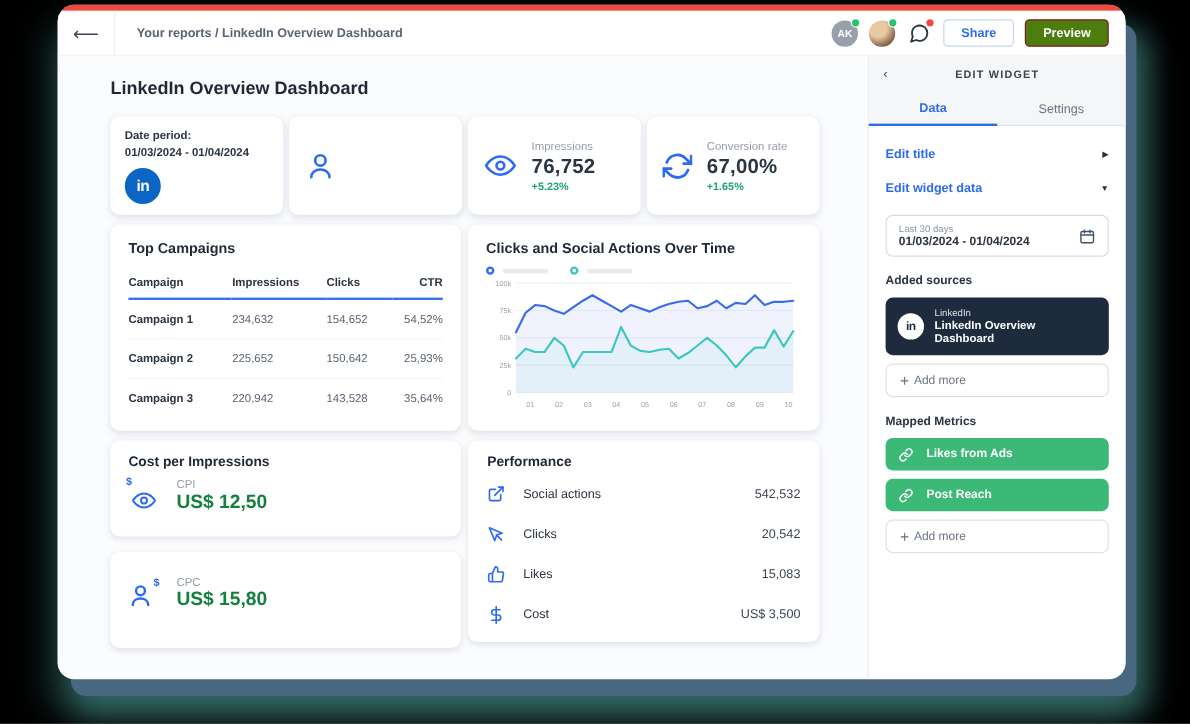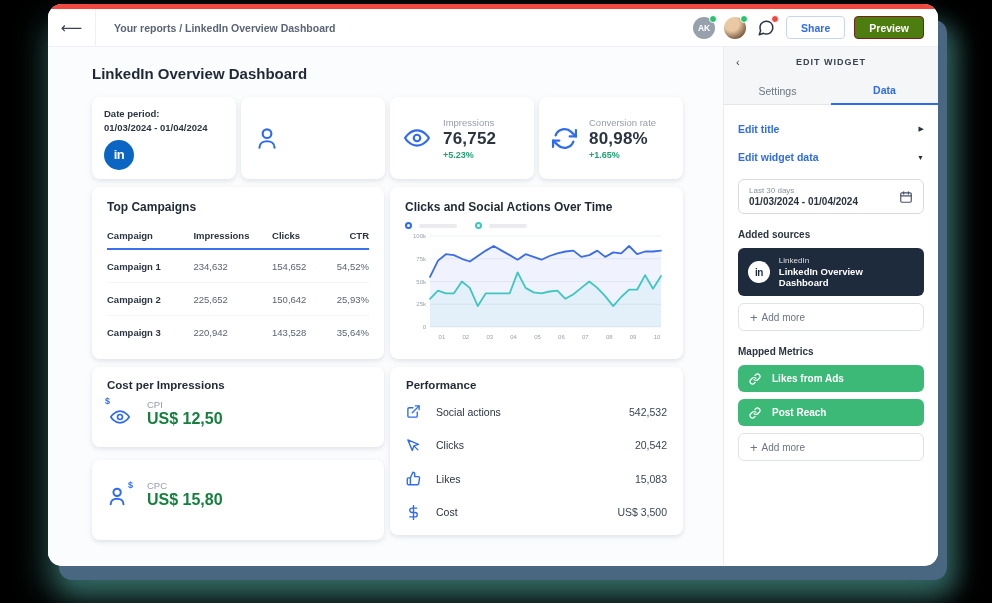--- a/index.html
+++ b/index.html
@@ -174,21 +174,21 @@
 
         <div class="card stat-card">
           <svg class="icon stat-icon" width="25" height="25" viewBox="0 0 24 24" fill="none" stroke="#2f6bf0" stroke-width="2.2" stroke-linecap="round" stroke-linejoin="round">
               <polyline points="23 4 23 10 17 10"></polyline>
               <polyline points="1 20 1 14 7 14"></polyline>
               <path d="M3.51 9a9 9 0 0 1 14.85-3.36L23 10"></path>
               <path d="M1 14l4.64 4.36A9 9 0 0 0 20.49 15"></path>
             </svg>
           <div class="stat-text">
             <span class="stat-label">Conversion rate</span>
-            <span class="stat-value">80,98%</span>
+            <span class="stat-value">67,00%</span>
             <span class="stat-delta">+1.65%</span>
           </div>
         </div>
       </div>
 
       <div class="row2">
         <div class="card campaigns-card">
           <div class="card-title">Top Campaigns</div>
           <table class="camp">
             <thead>
@@ -345,22 +345,22 @@
         </div>
       </div>
     </div>
 
     <div class="panel">
       <div class="panel-header">
         <span class="panel-back">‹</span>
         <span class="panel-title">EDIT WIDGET</span>
       </div>
       <div class="panel-tabs">
+        <div class="panel-tab active">Data</div>
         <div class="panel-tab">Settings</div>
-        <div class="panel-tab active">Data</div>
       </div>
       <div class="panel-body">
         <div class="link-row">
           <span class="link-text">Edit title</span>
           <span class="link-caret">▶</span>
         </div>
         <div class="link-row">
           <span class="link-text">Edit widget data</span>
           <span class="link-caret">▼</span>
         </div>

